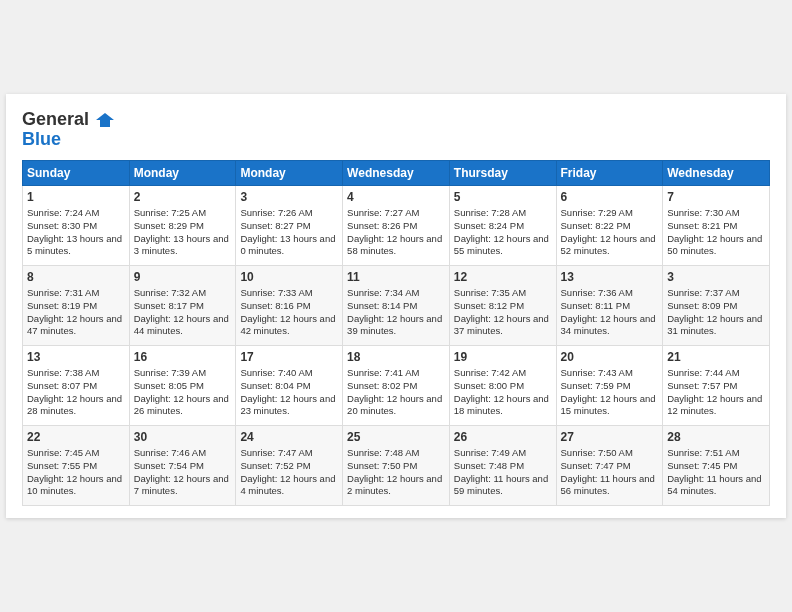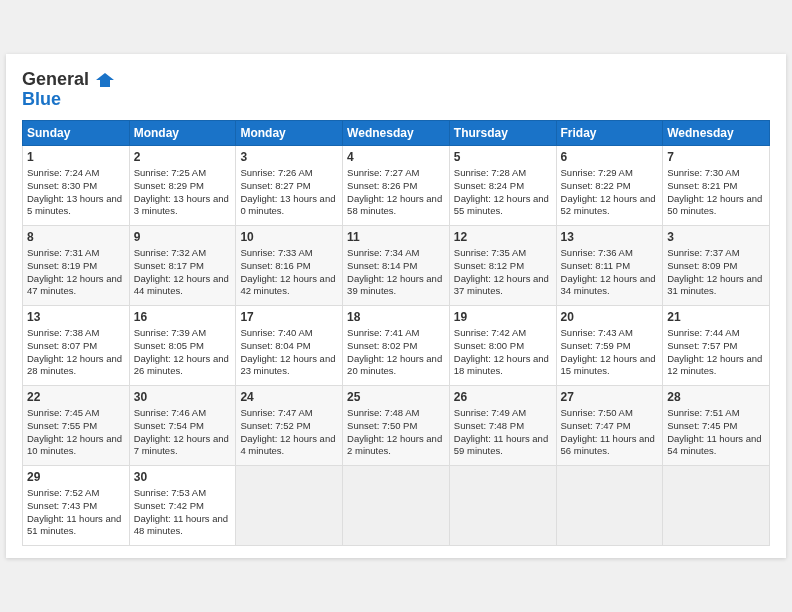--- a/index.html
+++ b/index.html
@@ -137,24 +137,15 @@
         </tr>
         <tr>
           <td><span class="day-number">22</span>Sunrise: 7:45 AM<br>Sunset: 7:55 PM<br>Daylight: 12 hours and 10 minutes.</td>
           <td><span class="day-number">30</span>Sunrise: 7:46 AM<br>Sunset: 7:54 PM<br>Daylight: 12 hours and 7 minutes.</td>
           <td><span class="day-number">24</span>Sunrise: 7:47 AM<br>Sunset: 7:52 PM<br>Daylight: 12 hours and 4 minutes.</td>
           <td><span class="day-number">25</span>Sunrise: 7:48 AM<br>Sunset: 7:50 PM<br>Daylight: 12 hours and 2 minutes.</td>
           <td><span class="day-number">26</span>Sunrise: 7:49 AM<br>Sunset: 7:48 PM<br>Daylight: 11 hours and 59 minutes.</td>
           <td><span class="day-number">27</span>Sunrise: 7:50 AM<br>Sunset: 7:47 PM<br>Daylight: 11 hours and 56 minutes.</td>
           <td><span class="day-number">28</span>Sunrise: 7:51 AM<br>Sunset: 7:45 PM<br>Daylight: 11 hours and 54 minutes.</td>
         </tr>
-        <tr>
-          <td><span class="day-number">29</span>Sunrise: 7:52 AM<br>Sunset: 7:43 PM<br>Daylight: 11 hours and 51 minutes.</td>
-          <td><span class="day-number">30</span>Sunrise: 7:53 AM<br>Sunset: 7:42 PM<br>Daylight: 11 hours and 48 minutes.</td>
-          <td class="empty"></td>
-          <td class="empty"></td>
-          <td class="empty"></td>
-          <td class="empty"></td>
-          <td class="empty"></td>
-        </tr>
       </tbody>
   </table>
 </div>
 
 </body></html>

